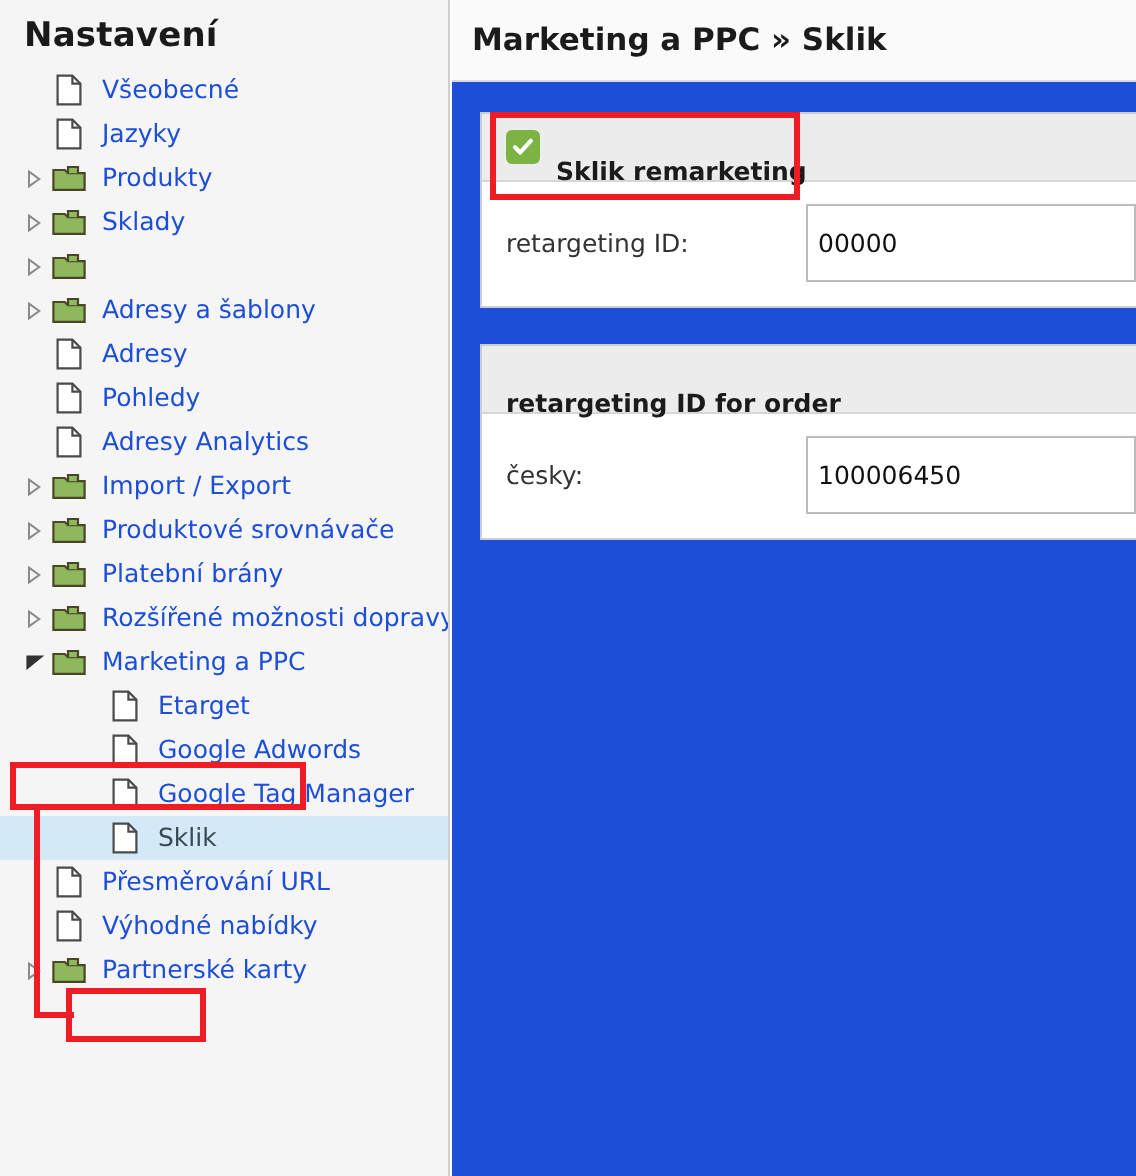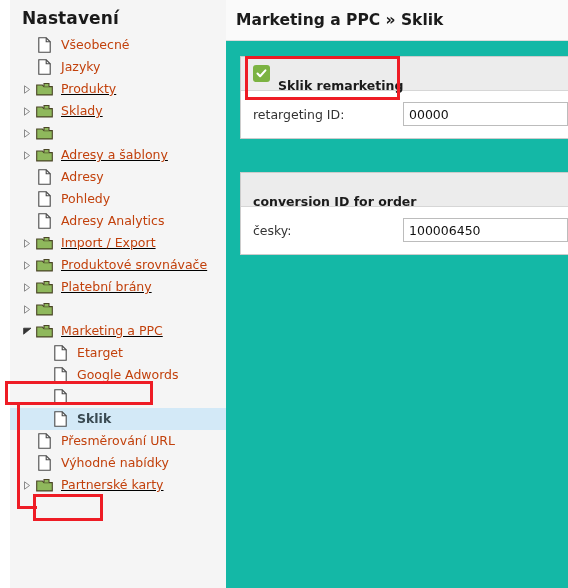--- a/index.html
+++ b/index.html
@@ -6,66 +6,66 @@
   html, body {
     width: 568px; height: 588px;
     font-family: "DejaVu Sans", "Liberation Sans", sans-serif;
     background: #ffffff;
     overflow: hidden;
   }
   #app { position: relative; width: 568px; height: 588px; }
 
   
   #sidebar {
-    position: absolute; left: 10px; top: 0;
+    position: absolute; left: 0; top: 0;
     width: 225px; height: 588px;
     background: #f5f5f5;
     border-right: 1px solid #cfcfcf;
     overflow: hidden;
   }
   #sidebar-title {
     font-size: 17px; font-weight: bold; color: #1a1a1a;
     padding: 8px 0 6px 12px;
     letter-spacing: .1px;
   }
   .nav-list { list-style: none; }
   .nav-item {
     position: relative;
     height: 22px;
     display: flex; align-items: center;
     white-space: nowrap;
     cursor: default;
   }
-  .nav-item.selected { background: #d3e9f7; font-weight: bold; }
+  .nav-item.selected { background: #d3e9f7; }
   .twisty {
     width: 14px; height: 22px;
     display: flex; align-items: center; justify-content: center;
     flex: 0 0 14px;
   }
   .icon-slot {
     width: 20px; height: 22px;
     display: flex; align-items: center; justify-content: center;
     flex: 0 0 20px;
   }
   .nav-label {
-    font-size: 12.5px; color: #c2410c; padding-left: 7px;
+    font-size: 12.5px; color: #1d4ed8; padding-left: 7px;
     line-height: 22px;
   }
   .nav-item.selected .nav-label { color: #3a4a52; }
 
   
-  .lvl0 { padding-left: 10px; text-decoration: underline; }
+  .lvl0 { padding-left: 10px; }
   .lvl1 { padding-left: 10px; }
-  .lvl2 { padding-left: 26px; text-align: right; }
+  .lvl2 { padding-left: 38px; text-align: right; }
 
   
   #content {
     position: absolute; left: 226px; top: 0;
     width: 342px; height: 588px;
-    background: #14b8a6;
+    background: #1d4ed8;
   }
   #page-header {
     height: 41px;
     border-bottom: 1px solid #dcdcdc;
     background: #fafafa;
     display: flex; align-items: center;
   }
   #page-title {
     font-size: 15.5px; font-weight: bold; color: #1b1b1b;
     padding-left: 10px;
@@ -97,21 +97,21 @@
   }
   .panel-body {
     display: flex; align-items: center;
     padding: 11px 0 12px 12px;
   }
   .field-label {
     font-size: 12.5px; color: #333333;
     width: 150px; flex: 0 0 150px;
   }
   .field-input {
-    height: 24px;
+    height: 39px;
     border: 1px solid #bcbcbc;
     background: #ffffff;
     font-family: "DejaVu Sans", "Liberation Sans", sans-serif;
     font-size: 12.5px;
     color: #111111;
     padding: 0 5px;
     width: 165px;
     outline: none;
   }
 
@@ -288,20 +288,21 @@
             <svg width="8" height="9" viewBox="0 0 8 9" aria-hidden="true">
               <path d="M1.5 0.8 L6.6 4.5 L1.5 8.2 Z" fill="none" stroke="#8a8a8a" stroke-width="1"></path>
             </svg>
           </span>
           <span class="icon-slot">
             <svg width="17" height="14" viewBox="0 0 17 14" aria-hidden="true">
               <path d="M0.7 3.0 V12.9 H16.3 V4.6 H8.0 L6.4 3.0 Z" fill="#8fb85c" stroke="#4a4526" stroke-width="1.1" stroke-linejoin="miter"></path>
               <path d="M8.0 4.6 V1.5 H13.0 V4.6" fill="#8fb85c" stroke="#4a4526" stroke-width="1.1"></path>
             </svg>
           </span>
+          <span class="nav-label">Rozšířené možnosti dopravy</span>
         </li>
         <li class="nav-item lvl0">
           <span class="twisty">
             <svg width="9" height="8" viewBox="0 0 9 8" aria-hidden="true">
               <path d="M0.6 1.2 L8.0 1.2 L0.6 7.2 Z" fill="#333333" stroke="#333333" stroke-width=".8"></path>
             </svg>
           </span>
           <span class="icon-slot">
             <svg width="17" height="14" viewBox="0 0 17 14" aria-hidden="true">
               <path d="M0.7 3.0 V12.9 H16.3 V4.6 H8.0 L6.4 3.0 Z" fill="#8fb85c" stroke="#4a4526" stroke-width="1.1" stroke-linejoin="miter"></path>
@@ -331,20 +332,21 @@
           <span class="nav-label">Google Adwords</span>
         </li>
         <li class="nav-item lvl2">
           <span class="twisty"></span>
           <span class="icon-slot">
             <svg width="13" height="16" viewBox="0 0 13 16" aria-hidden="true">
               <path d="M0.8 0.8 H8.2 L12.2 4.8 V15.2 H0.8 Z" fill="#ffffff" stroke="#4a4a4a" stroke-width="1.1" stroke-linejoin="miter"></path>
               <path d="M8.2 0.8 V4.8 H12.2" fill="none" stroke="#4a4a4a" stroke-width="1.1"></path>
             </svg>
           </span>
+          <span class="nav-label">Google Tag Manager</span>
         </li>
         <li class="nav-item lvl2 selected">
           <span class="twisty"></span>
           <span class="icon-slot">
             <svg width="13" height="16" viewBox="0 0 13 16" aria-hidden="true">
               <path d="M0.8 0.8 H8.2 L12.2 4.8 V15.2 H0.8 Z" fill="#ffffff" stroke="#4a4a4a" stroke-width="1.1" stroke-linejoin="miter"></path>
               <path d="M8.2 0.8 V4.8 H12.2" fill="none" stroke="#4a4a4a" stroke-width="1.1"></path>
             </svg>
           </span>
           <span class="nav-label">Sklik</span>
@@ -402,21 +404,21 @@
         <span class="panel-head-title">Sklik remarketing</span>
       </div>
       <div class="panel-body">
         <span class="field-label">retargeting ID:</span>
         <input class="field-input" type="text" value="00000" style="">
       </div>
     </div>
 
     <div class="panel" style="top:172px;">
       <div class="panel-head">
-        <span class="panel-head-title">conversion ID for order</span>
+        <span class="panel-head-title">retargeting ID for order</span>
       </div>
       <div class="panel-body">
         <span class="field-label">česky:</span>
         <input class="field-input" type="text" value="100006450" style="">
       </div>
     </div>
 
   </div>
 
   <div class="anno" style="left:5px; top:381px; width:148px; height:24px;"></div>

